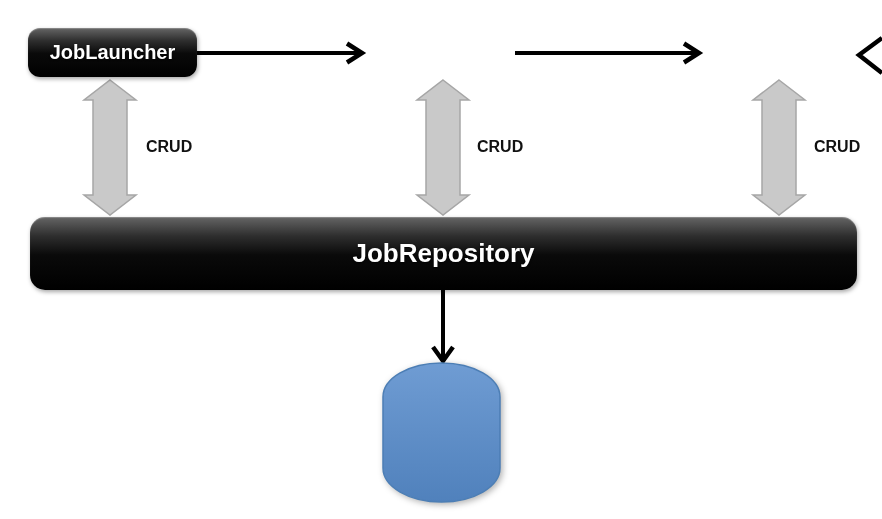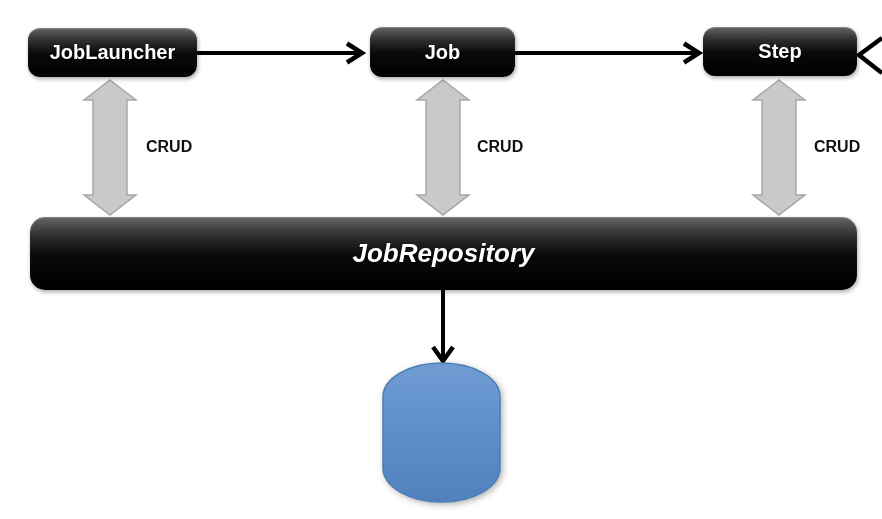--- a/index.html
+++ b/index.html
@@ -69,29 +69,23 @@
       <polyline points="433,347 443,361 453,347"></polyline>
     </g>
 
     <path class="db-shape" fill="url(#dbgrad)" d="M 383 397 A 58.5 34 0 0 1 500 397 L 500 468 A 58.5 34 0 0 1 383 468 Z" stroke="#4c7eb5"></path>
   </svg>
 
   <div class="node small" style="left:28px;top:28px;width:169px;height:49px;">
     <span>JobLauncher</span>
   </div>
 
-  <div class="node small" style="left:370px;top:27px;width:145px;height:50px;">
-    <span>Job</span>
-  </div>
 
-  <div class="node small" style="left:703px;top:27px;width:154px;height:49px;">
-    <span>Step</span>
-  </div>
 
-  <div class="node repo" style="left:30px;top:217px;width:827px;height:73px;font-style:italic;">
+  <div class="node repo" style="left:30px;top:217px;width:827px;height:73px;">
     <span>JobRepository</span>
   </div>
 
   <div class="crud-label" style="left: 146px; top: 137px; color: rgb(17, 17, 17);">CRUD</div>
   <div class="crud-label" style="left: 477px; top: 137px; color: rgb(17, 17, 17);">CRUD</div>
   <div class="crud-label" style="left: 814px; top: 137px; color: rgb(17, 17, 17);">CRUD</div>
 
 
 </div>
 

